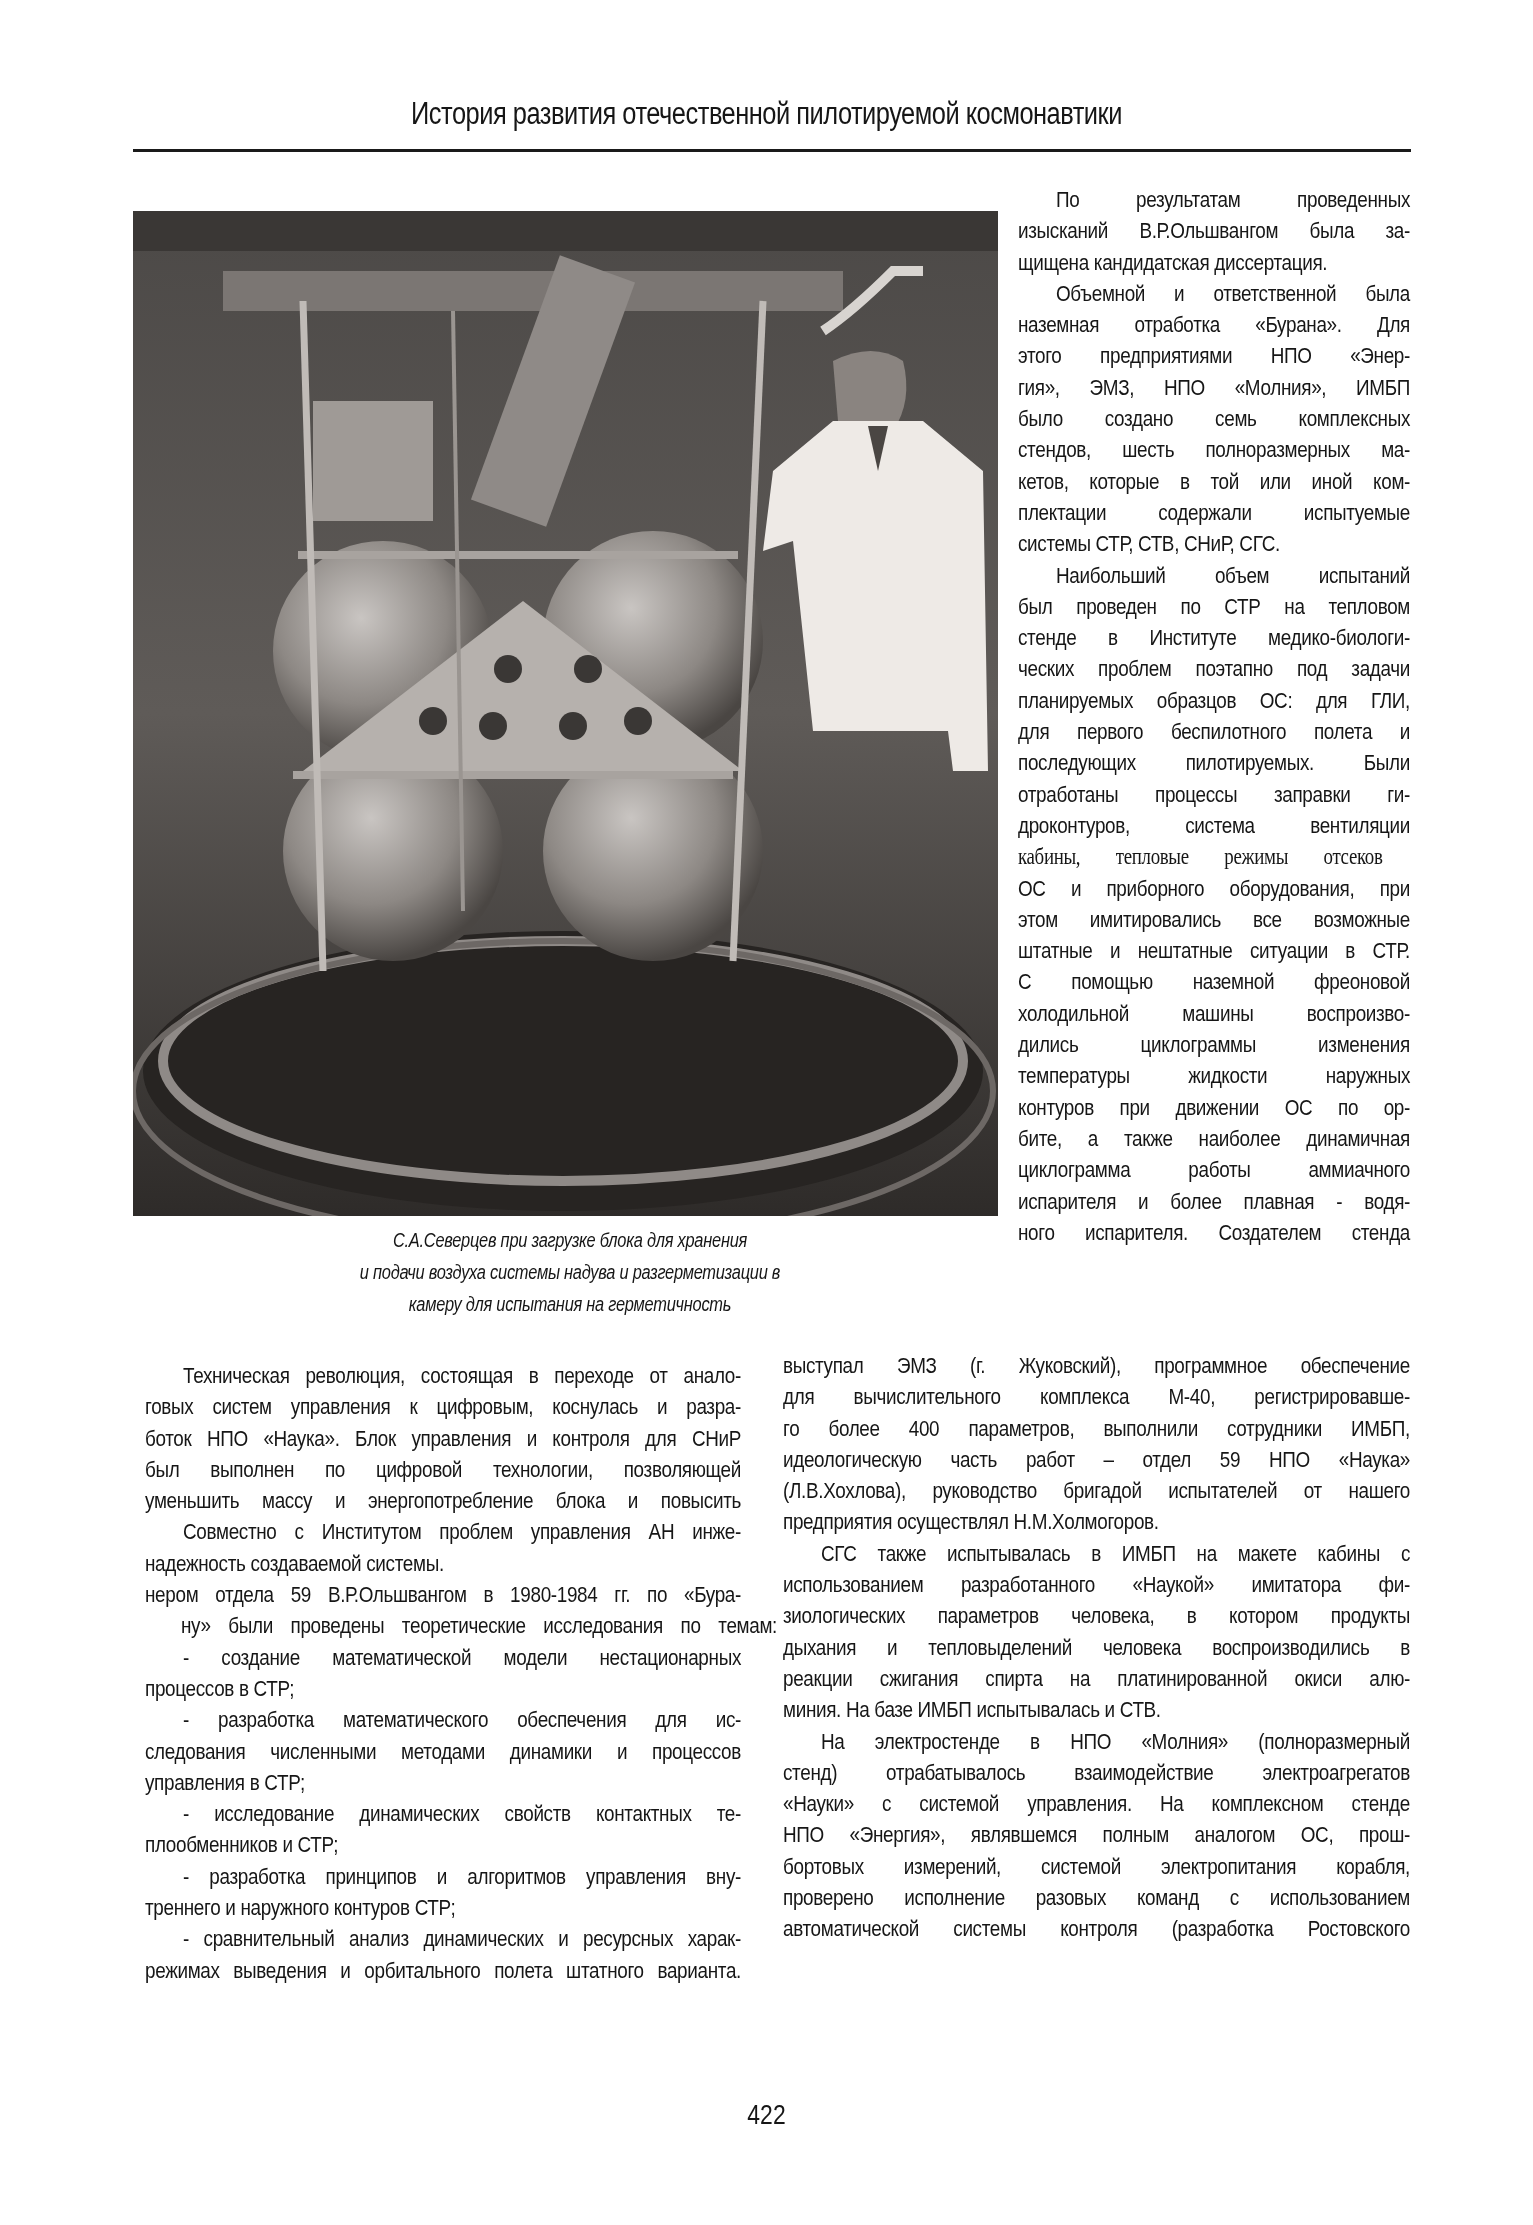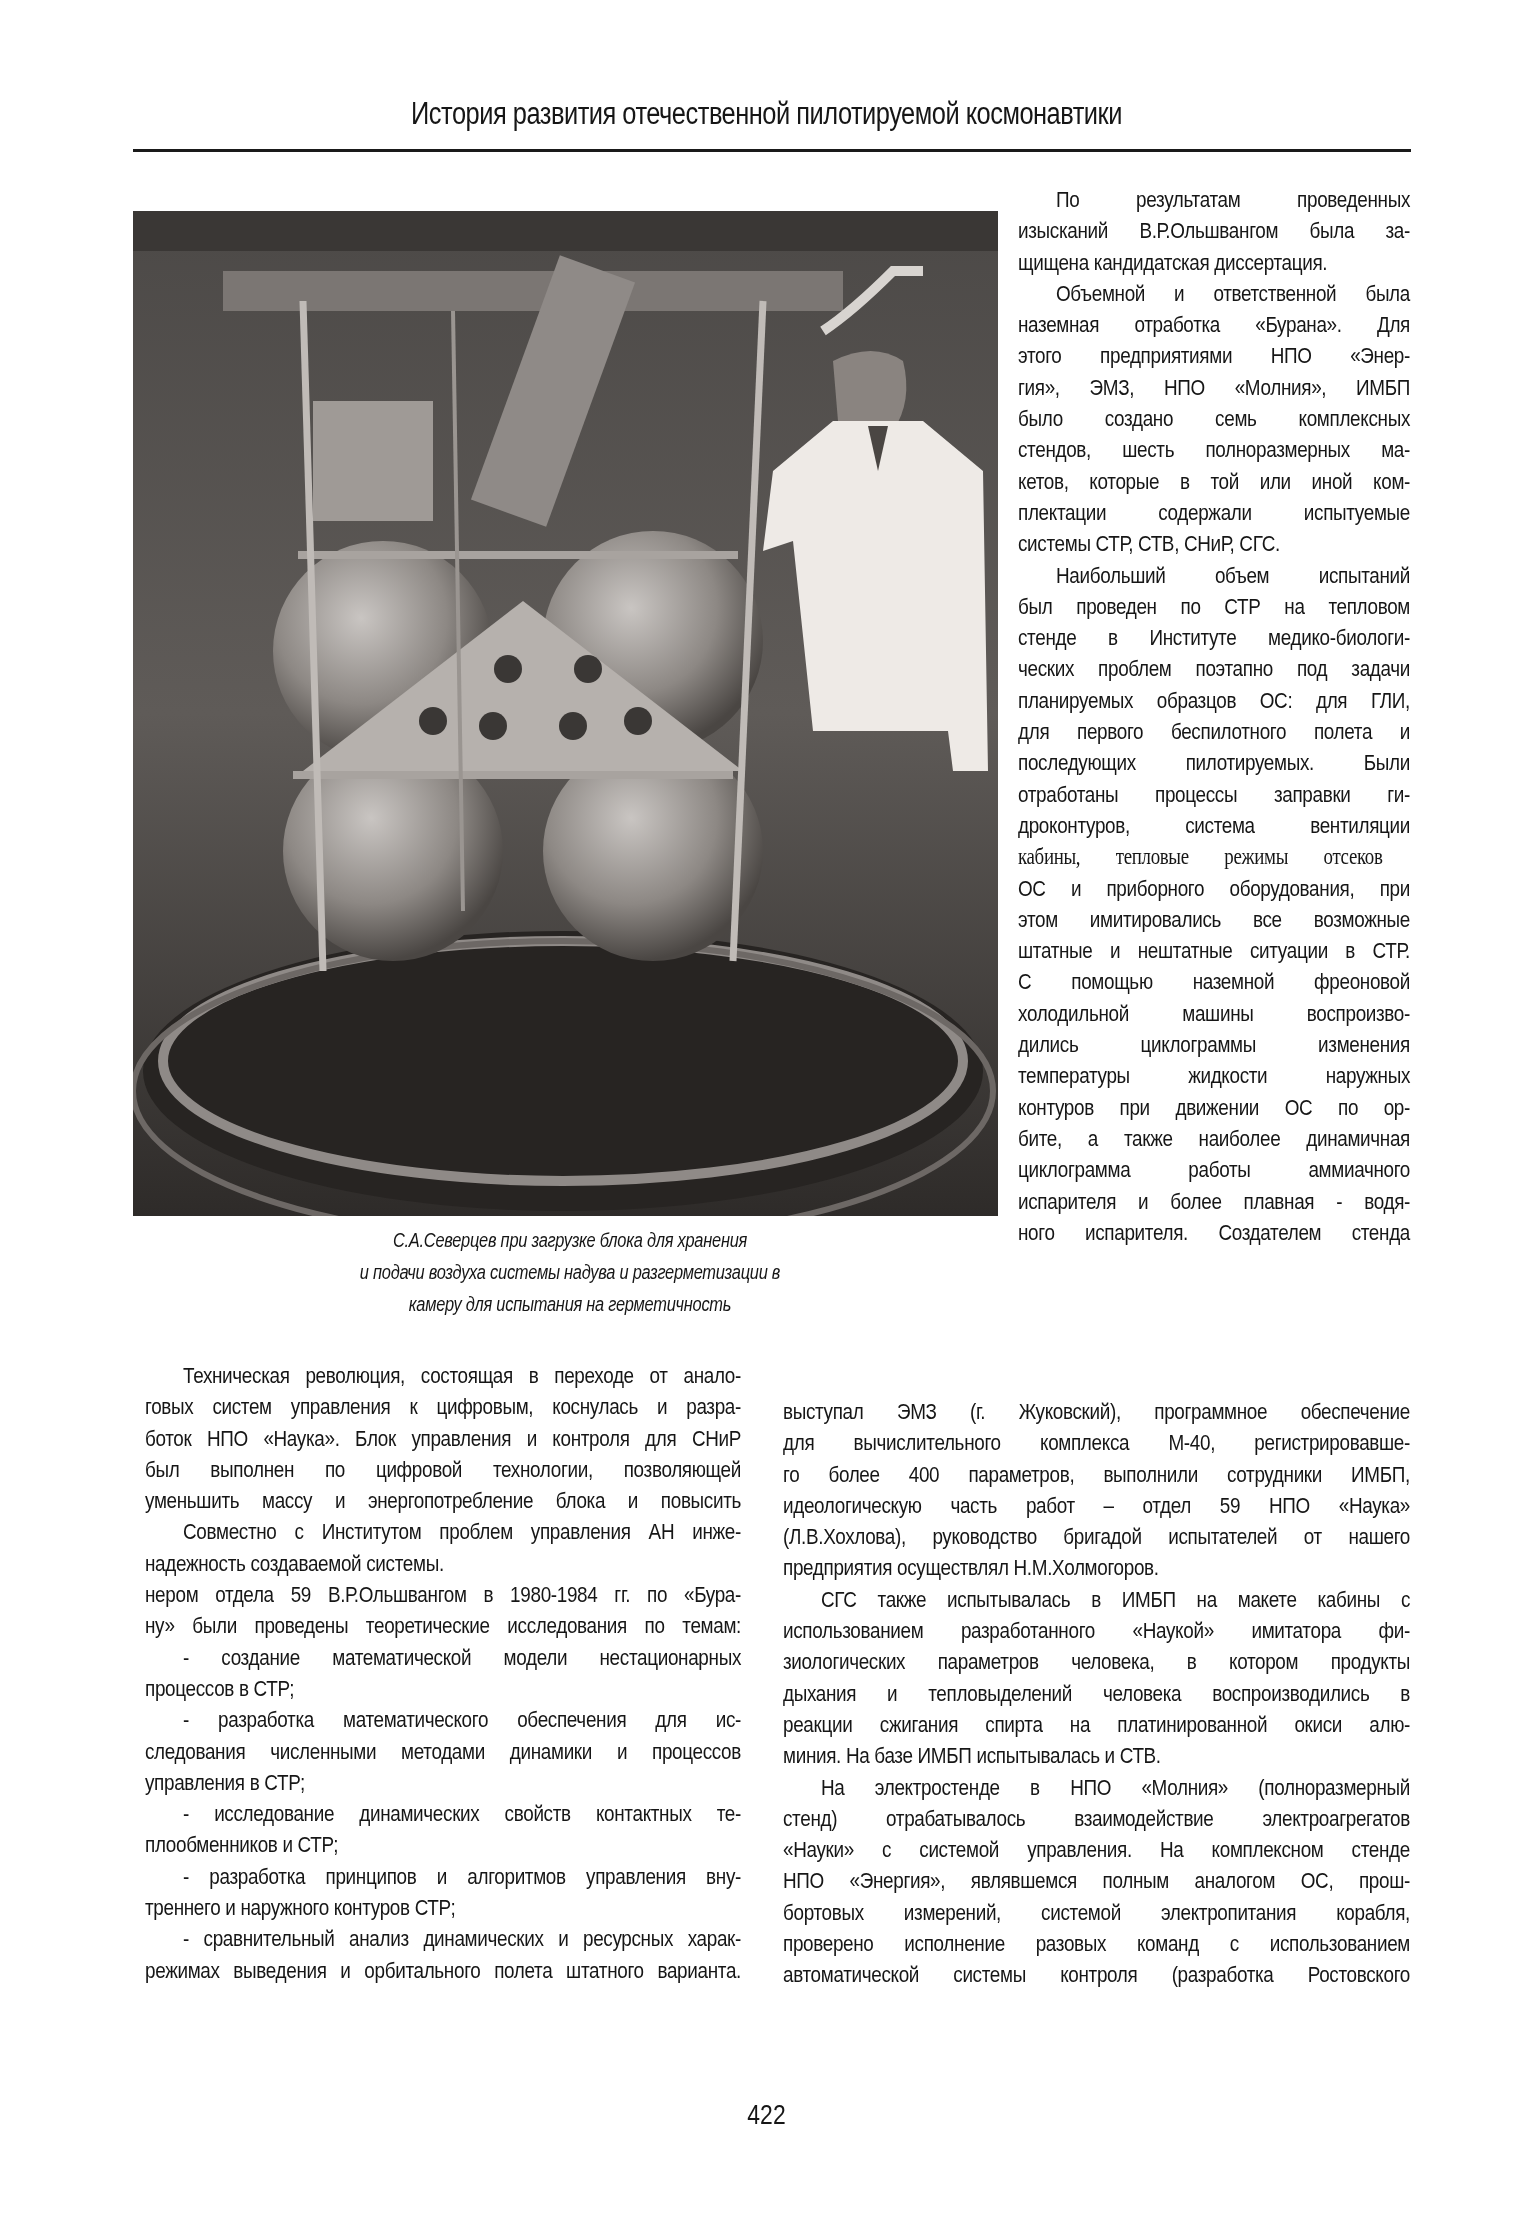--- a/index.html
+++ b/index.html
@@ -11,21 +11,21 @@
   .photo { position:absolute; left:133px; top:211px; width:865px; height:1005px; background:#5e5a57; overflow:hidden; }
   .photo svg { width:100%; height:100%; display:block; }
   .caption { position:absolute; left:180px; width:780px; top:1224px; text-align:center; font-style:italic;
              font-size:20px; line-height:32px; letter-spacing:-0.3px; }
   .caption div { transform:scaleX(0.82); transform-origin:center; white-space:nowrap; }
   .col { position:absolute; font-size:22.5px; line-height:31.3px; text-align:justify; letter-spacing:-0.4px; }
   .line { display:block; white-space:nowrap; text-align:justify; text-align-last:justify; transform-origin:left; }
   .line.last { text-align-last:left; }
   .col-right-top { left:1018px; top:184px; width:392px; }
   .col-left { left:145px; top:1360px; width:596px; }
-  .col-right-bottom { left:783px; top:1396px; width:627px; }
+  .col-right-bottom { left:783px; top:1350px; width:627px; }
   .page-number { position:absolute; left:0; width:1533px; top:2100px; text-align:center; font-size:27px; transform:scaleX(0.85); }
   .sx { display:inline-block; }
 </style>
 </head>
 <body>
 
 <div class="header-title">История развития отечественной пилотируемой космонавтики</div>
 <div class="header-rule"></div>
 
 <div class="photo">
@@ -119,21 +119,21 @@
   </div>
 <div class="col col-left">
     <div class="line" style="padding-left: 38px;"><span class="sx" style="transform: scaleX(0.84); transform-origin: left center; word-spacing: 12.9721px;">Техническая революция, состоящая в переходе от анало-</span></div>
     <div class="line" style="padding-left: 0px;"><span class="sx" style="transform: scaleX(0.84); transform-origin: left center; word-spacing: 16.7735px;">говых систем управления к цифровым, коснулась и разра-</span></div>
     <div class="line" style="padding-left: 0px;"><span class="sx" style="transform: scaleX(0.84); transform-origin: left center; word-spacing: 12.5928px;">боток НПО «Наука». Блок управления и контроля для СНиР</span></div>
     <div class="line" style="padding-left: 0px;"><span class="sx" style="transform: scaleX(0.84); transform-origin: left center; word-spacing: 30.9423px;">был выполнен по цифровой технологии, позволяющей</span></div>
     <div class="line" style="padding-left: 0px;"><span class="sx" style="transform: scaleX(0.84); transform-origin: left center; word-spacing: 21.2357px;">уменьшить массу и энергопотребление блока и повысить</span></div>
     <div class="line" style="padding-left: 38px;"><span class="sx" style="transform: scaleX(0.84); transform-origin: left center; word-spacing: 15.6336px;">Совместно с Институтом проблем управления АН инже-</span></div>
     <div class="line last" style="padding-left: 0px;"><span class="sx" style="transform: scaleX(0.84); transform-origin: left center;">надежность создаваемой системы.</span></div>
     <div class="line" style="padding-left: 0px;"><span class="sx" style="transform: scaleX(0.84); transform-origin: left center; word-spacing: 14.2647px;">нером отдела 59 В.Р.Ольшвангом в 1980-1984 гг. по «Бура-</span></div>
-    <div class="line" style="padding-left: 0px;"><span class="sx" style="transform: scaleX(0.84); transform-origin: left center; word-spacing: 15.1316px;">ну» были проведены теоретические исследования по темам:</span></div>
+    <div class="line" style="padding-left: 0px; margin-left: 36px;"><span class="sx" style="transform: scaleX(0.84); transform-origin: left center; word-spacing: 15.1316px;">ну» были проведены теоретические исследования по темам:</span></div>
     <div class="line" style="padding-left: 38px;"><span class="sx" style="transform: scaleX(0.84); transform-origin: left center; word-spacing: 32.6652px;">- создание математической модели нестационарных</span></div>
     <div class="line last" style="padding-left: 0px;"><span class="sx" style="transform: scaleX(0.84); transform-origin: left center;">процессов в СТР;</span></div>
     <div class="line" style="padding-left: 38px;"><span class="sx" style="transform: scaleX(0.84); transform-origin: left center; word-spacing: 28.7571px;">- разработка математического обеспечения для ис-</span></div>
     <div class="line" style="padding-left: 0px;"><span class="sx" style="transform: scaleX(0.84); transform-origin: left center; word-spacing: 23.7548px;">следования численными методами динамики и процессов</span></div>
     <div class="line last" style="padding-left: 0px;"><span class="sx" style="transform: scaleX(0.84); transform-origin: left center;">управления в СТР;</span></div>
     <div class="line" style="padding-left: 38px;"><span class="sx" style="transform: scaleX(0.84); transform-origin: left center; word-spacing: 24.1353px;">- исследование динамических свойств контактных те-</span></div>
     <div class="line last" style="padding-left: 0px;"><span class="sx" style="transform: scaleX(0.84); transform-origin: left center;">плообменников и СТР;</span></div>
     <div class="line" style="padding-left: 38px;"><span class="sx" style="transform: scaleX(0.84); transform-origin: left center; word-spacing: 18.3497px;">- разработка принципов и алгоритмов управления вну-</span></div>
     <div class="line last" style="padding-left: 0px;"><span class="sx" style="transform: scaleX(0.84); transform-origin: left center;">треннего и наружного контуров СТР;</span></div>
     <div class="line" style="padding-left: 38px;"><span class="sx" style="transform: scaleX(0.84); transform-origin: left center; word-spacing: 11.5346px;">- сравнительный анализ динамических и ресурсных харак-</span></div>

